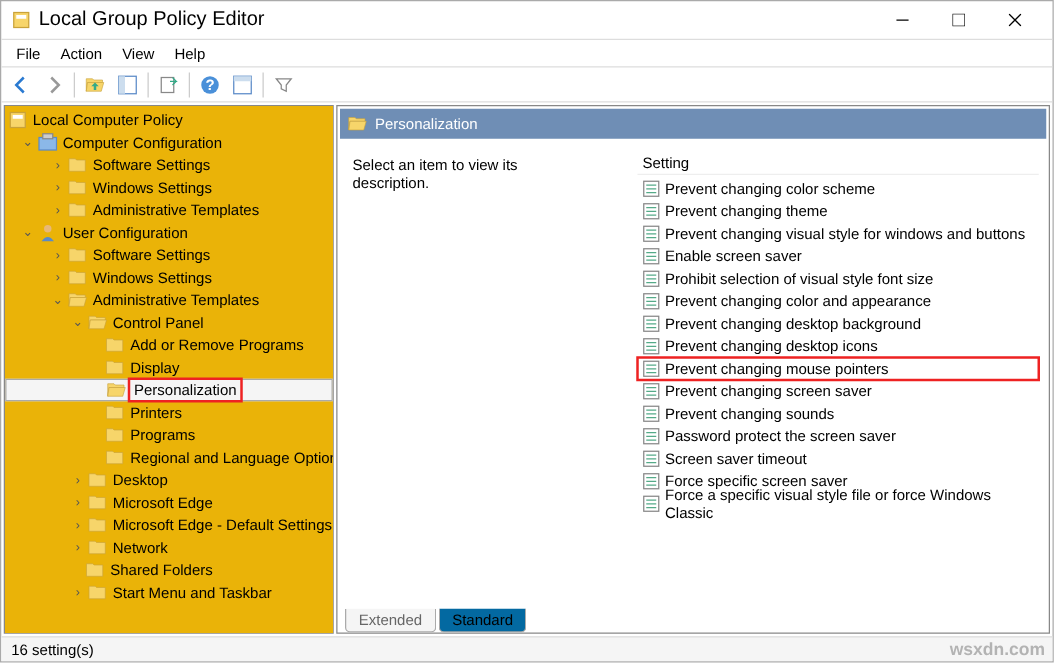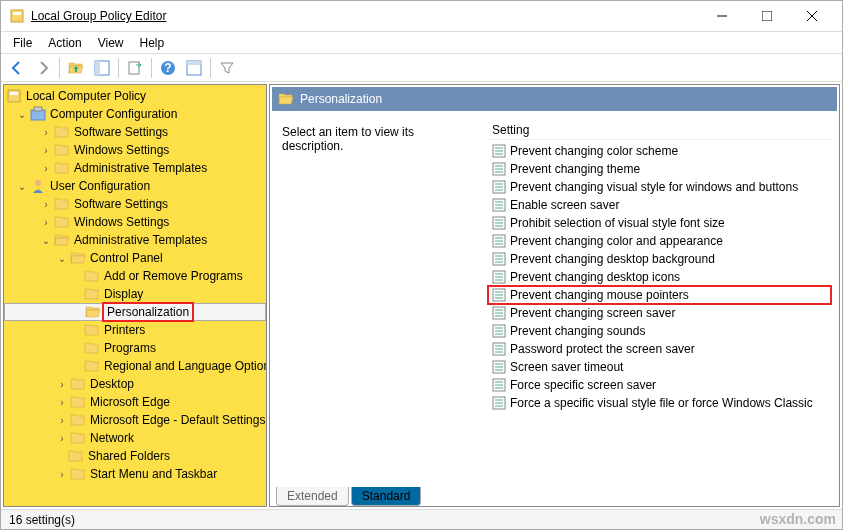--- a/index.html
+++ b/index.html
@@ -1,45 +1,45 @@
 <!DOCTYPE html>
 <html><head>
   <meta charset="utf-8">
   <style>
     * { margin: 0; padding: 0; box-sizing: border-box; font-family: "Segoe UI", Tahoma, sans-serif; font-size: 12px; }
     body { width: 843px; height: 530px; background: #fff; border: 1px solid #aaa; overflow: hidden; position: relative; }
     
     .titlebar { height: 31px; display: flex; align-items: center; padding: 0 8px; border-bottom: 1px solid #ddd; }
     .titlebar .icon { width: 16px; height: 16px; margin-right: 6px; }
-    .titlebar .title { flex: 1; font-size: 12px; text-decoration: underline; }
+    .titlebar .title { flex: 1; font-size: 16px; }
     .titlebar .win-controls { display: flex; gap: 0; }
     .titlebar .win-btn { width: 45px; height: 30px; display: flex; align-items: center; justify-content: center; cursor: pointer; }
     .titlebar .win-btn svg { width: 10px; height: 10px; }
     
     .menubar { height: 22px; display: flex; align-items: center; padding: 0 4px; border-bottom: 1px solid #ddd; }
     .menubar .menu-item { padding: 2px 8px; cursor: pointer; }
     
     .toolbar { height: 28px; display: flex; align-items: center; padding: 2px 4px; border-bottom: 1px solid #ddd; gap: 2px; }
     .toolbar .tb-btn { width: 24px; height: 24px; display: flex; align-items: center; justify-content: center; cursor: pointer; border: 1px solid transparent; }
     .toolbar .sep { width: 1px; height: 20px; background: #ccc; margin: 0 2px; }
     
     .content { display: flex; height: calc(100% - 31px - 22px - 28px - 20px); }
     
-    .tree-pane { width: 264px; border: 1px solid #888; margin: 2px; overflow: auto; background: #fde047; padding: 2px 0; }
+    .tree-pane { width: 264px; border: 1px solid #888; margin: 2px; overflow: auto; background: #eab308; padding: 2px 0; }
     .tree-node { display: flex; align-items: center; height: 18px; padding-left: 4px; cursor: pointer; white-space: nowrap; }
     .tree-node.selected { border: 1px solid #aaa; background: #f5f5f5; }
     .tree-toggle { width: 12px; height: 12px; margin-right: 2px; display: flex; align-items: center; justify-content: center; font-size: 10px; color: #555; }
     .tree-icon { width: 16px; height: 16px; margin-right: 4px; flex-shrink: 0; }
     .tree-label { font-size: 12px; }
     .tree-node.highlighted .tree-label { outline: 2px solid #e22; outline-offset: 1px; padding: 0 2px; }
     
     .detail-pane { flex: 1; border: 1px solid #888; margin: 2px 2px 2px 0; display: flex; flex-direction: column; background: #fff; }
     .detail-header { background: #6f8eb5; color: #fff; display: flex; align-items: center; height: 24px; padding: 0 6px; margin: 2px; }
     .detail-header .folder-icon { width: 16px; height: 16px; margin-right: 6px; }
-    .detail-body { flex: 1; display: flex; padding: 8px 4px 4px; }
+    .detail-body { flex: 1; display: flex; padding: 8px 4px 4px; gap: 22px; }
     .detail-desc { width: 210px; padding: 4px 8px; font-size: 12px; }
     .detail-list { flex: 1; padding: 0 4px; }
     .list-header { font-size: 12px; padding: 2px 4px; border-bottom: 1px solid #eee; margin-bottom: 2px; }
     .list-item { display: flex; align-items: center; height: 18px; padding: 0 4px; cursor: pointer; }
     .list-item.highlighted { outline: 2px solid #e22; outline-offset: -1px; }
     .list-icon { width: 14px; height: 14px; margin-right: 4px; flex-shrink: 0; }
     
     .tabs { height: 24px; display: flex; align-items: flex-end; padding: 0 6px; border-top: 0; }
     .tab { padding: 2px 10px; border: 1px solid #aaa; border-top: none; background: #0369a1; border-radius: 0 0 4px 4px; margin-right: 2px; cursor: pointer; font-size: 12px; }
     .tab.inactive { background: #f5f5f5; color: #666; }

